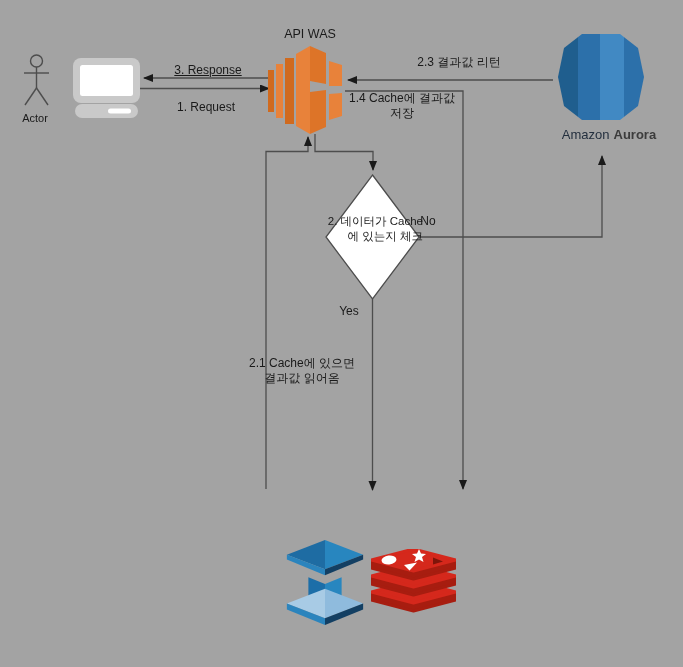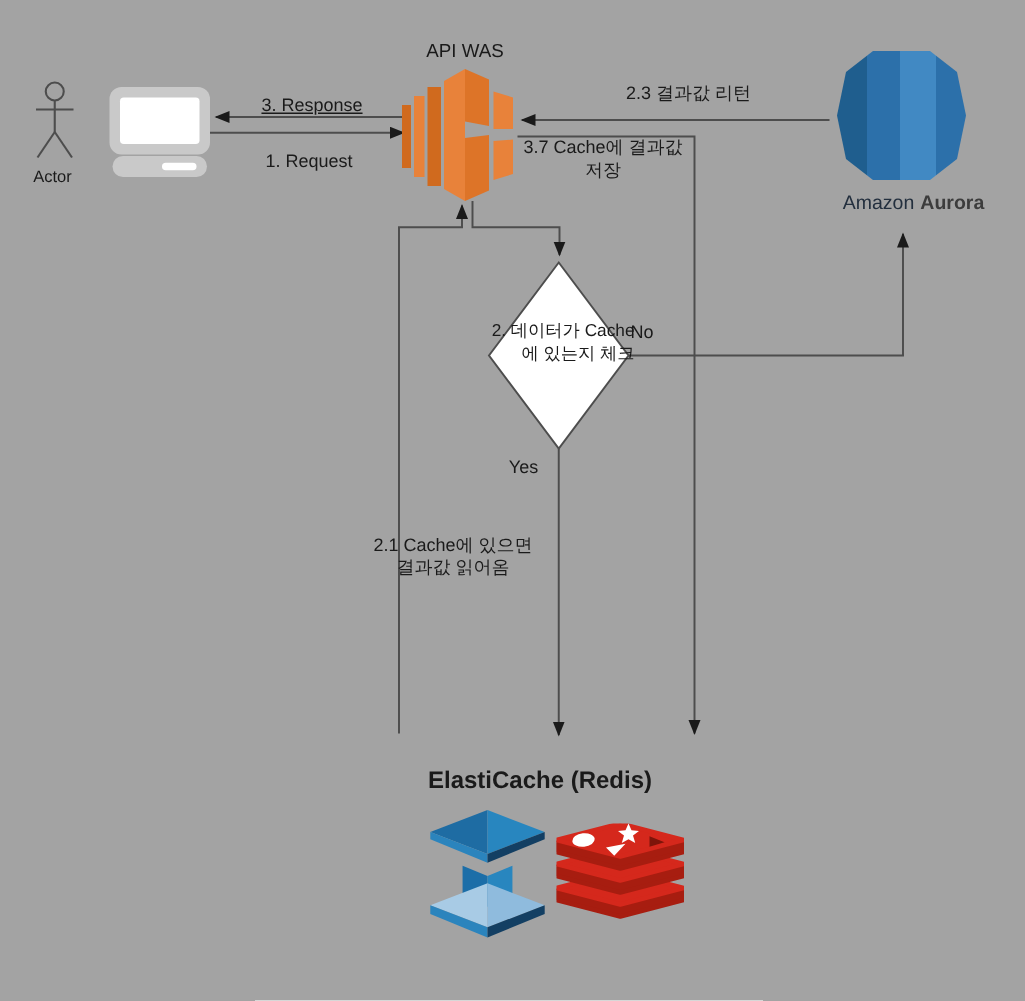--- a/index.html
+++ b/index.html
@@ -134,35 +134,34 @@
     <span class="brand">Amazon</span><span class="product">Aurora</span>
   </div>
 
   <div class="lbl" style="left:208px; top:63px;text-decoration:underline;">3. Response</div>
 
   <div class="lbl" style="left:206px; top:100px;">1. Request</div>
 
   <div class="lbl" style="left:459px; top:55px;">2.3 결과값 리턴</div>
 
   <div class="lbl" style="left:402px; top:91px;">
-    <span class="ln">3.7 Cache에 결과값</span>
+    <span class="ln">1.4 Cache에 결과값</span>
     <span class="ln">저장</span>
   </div>
 
 
   <div class="lbl" style="left:302px; top:356px;">
     <span class="ln">2.1 Cache에 있으면</span>
     <span class="ln">결과값 읽어옴</span>
   </div>
 
   <div class="lbl" style="left:349px; top:304px;">Yes</div>
 
   <div class="lbl" style="left:428px; top:214px;">No</div>
 
   <div class="decision-text">
     <span class="ln">2. 데이터가</span>
     <span class="ln">Cache에 있는지</span>
     <span class="ln">체크</span>
   </div>
 
-  <div class="lbl title-bold" style="left:360px; top:513px;">ElastiCache (Redis)</div>
 
 </div>
 
 </body></html>

